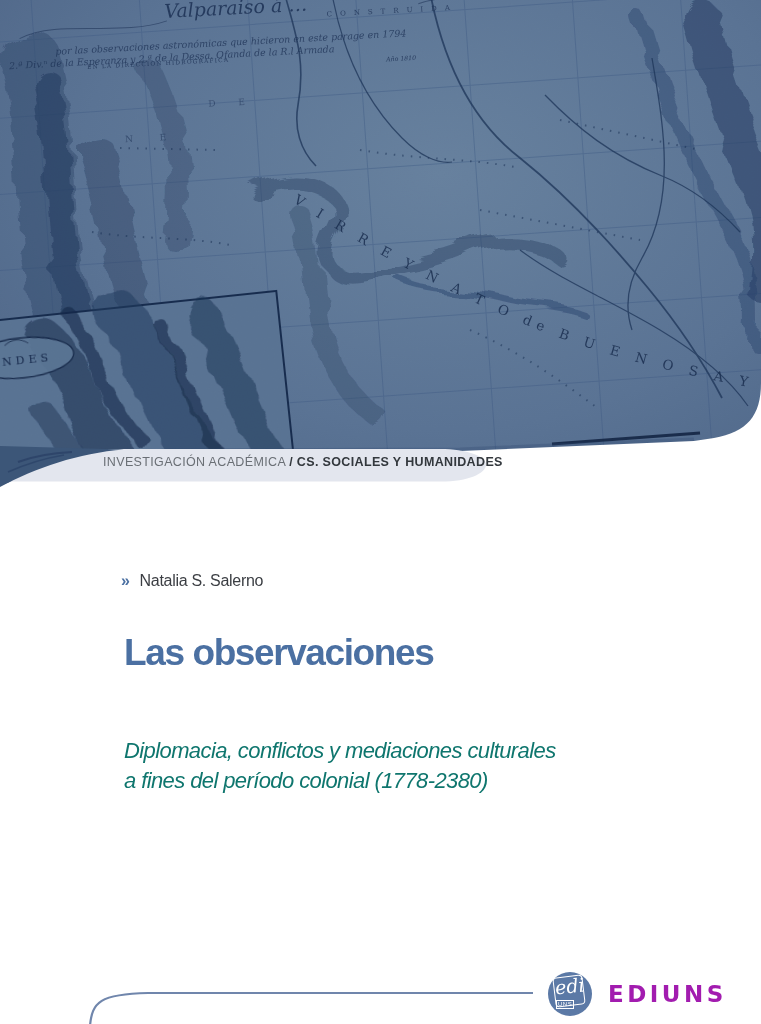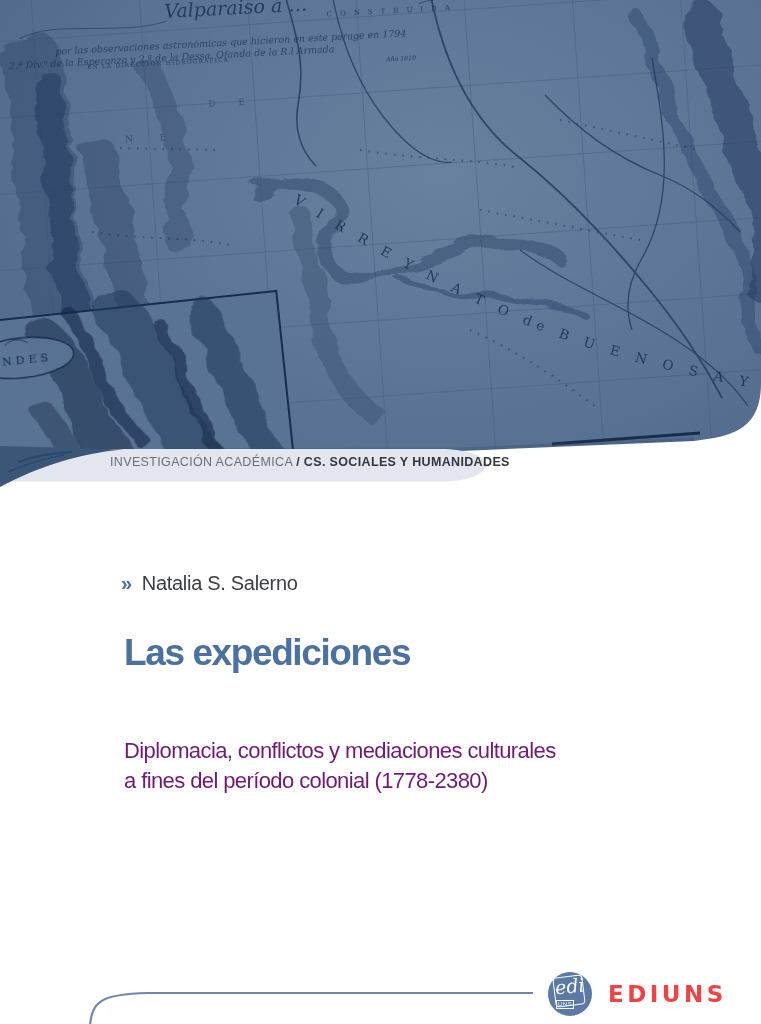--- a/index.html
+++ b/index.html
@@ -3,39 +3,39 @@
 <meta charset="utf-8">
 <style>
   html,body{margin:0;padding:0;background:#ffffff;}
   .cover{
     position:relative;width:761px;height:1024px;margin:0 auto;
     background:#ffffff;overflow:hidden;
     font-family:"Liberation Sans",sans-serif;
   }
   .header-art{position:absolute;top:0;left:0;width:761px;height:540px;}
   .banner-text{
-    position:absolute;top:455px;left:110px;height:22px;
+    position:absolute;top:455px;left:103px;height:22px;
     font-size:12.5px;letter-spacing:0.35px;white-space:nowrap;
     color:#6a6f75;
   }
   .banner-text .cat{color:#33383d;font-weight:bold;}
   .author-line{
     position:absolute;top:572px;left:121px;white-space:nowrap;
-    font-size:20px;letter-spacing:-0.3px;color:#3b3e43;
+    font-size:16px;letter-spacing:-0.3px;color:#3b3e43;
   }
   .author-line .marker{color:#4b70a2;font-weight:bold;margin-right:10px;}
   .book-title{
     position:absolute;top:631px;left:124px;
     font-size:37px;font-weight:bold;letter-spacing:-1.4px;line-height:44px;
     color:#4b70a2;white-space:nowrap;
   }
   .book-subtitle{
     position:absolute;top:736px;left:124px;
-    font-size:22px;letter-spacing:-0.6px;line-height:30px;
-    color:#701a75;white-space:nowrap;
+    font-style:italic;font-size:22px;letter-spacing:-0.6px;line-height:30px;
+    color:#0f766e;white-space:nowrap;
   }
   .footer-line{position:absolute;left:0;top:964px;width:620px;height:60px;}
   .logo-circle{
     position:absolute;left:548px;top:972px;width:44px;height:44px;
     border-radius:50%;background:#5b79a6;
   }
   .logo-scribble{
     position:absolute;left:6px;top:4px;width:30px;height:30px;
     border:1.4px solid #ffffff;border-radius:4px;transform:rotate(-7deg);
     box-sizing:border-box;
@@ -45,21 +45,21 @@
     font-family:"DejaVu Serif",serif;font-style:italic;font-size:19px;
     transform:rotate(-6deg);
   }
   .logo-uns{
     position:absolute;left:8px;bottom:7px;color:#ffffff;
     font-size:6px;letter-spacing:0.5px;border:0.8px solid #fff;padding:0 1px;
     line-height:7px;
   }
   .publisher-name{
     position:absolute;left:608px;top:981px;white-space:nowrap;
-    font-size:23px;font-weight:bold;letter-spacing:3.5px;color:#ef4444;
+    font-size:23px;font-weight:bold;letter-spacing:3.5px;color:#a21caf;
     font-family:"DejaVu Sans",sans-serif;
   }
 </style>
 </head>
 <body>
 
 <div class="cover">
 
   <svg class="header-art" viewBox="0 0 761 540" xmlns="http://www.w3.org/2000/svg">
     <defs>
@@ -171,21 +171,21 @@
 
   <div class="banner-text">
     <span>INVESTIGACIÓN ACADÉMICA </span><span class="cat">/ CS. SOCIALES Y HUMANIDADES</span>
   </div>
 
   <div class="author-line">
     <span class="marker">»</span><span>Natalia S. Salerno</span>
   </div>
 
   <div class="book-title">
-    <div>Las expediciones</div>
+    <div>Las observaciones</div>
   </div>
 
   <div class="book-subtitle">
     <div>Diplomacia, conflictos y mediaciones culturales</div>
     <div>a fines del período colonial (1778-2380)</div>
   </div>
 
   <svg class="footer-line" viewBox="0 0 620 60" xmlns="http://www.w3.org/2000/svg">
     <path d="M90,62 C92,38 100,30 148,29 L533,29" stroke="#7086ac" stroke-width="2.2" fill="none"></path>
   </svg>

